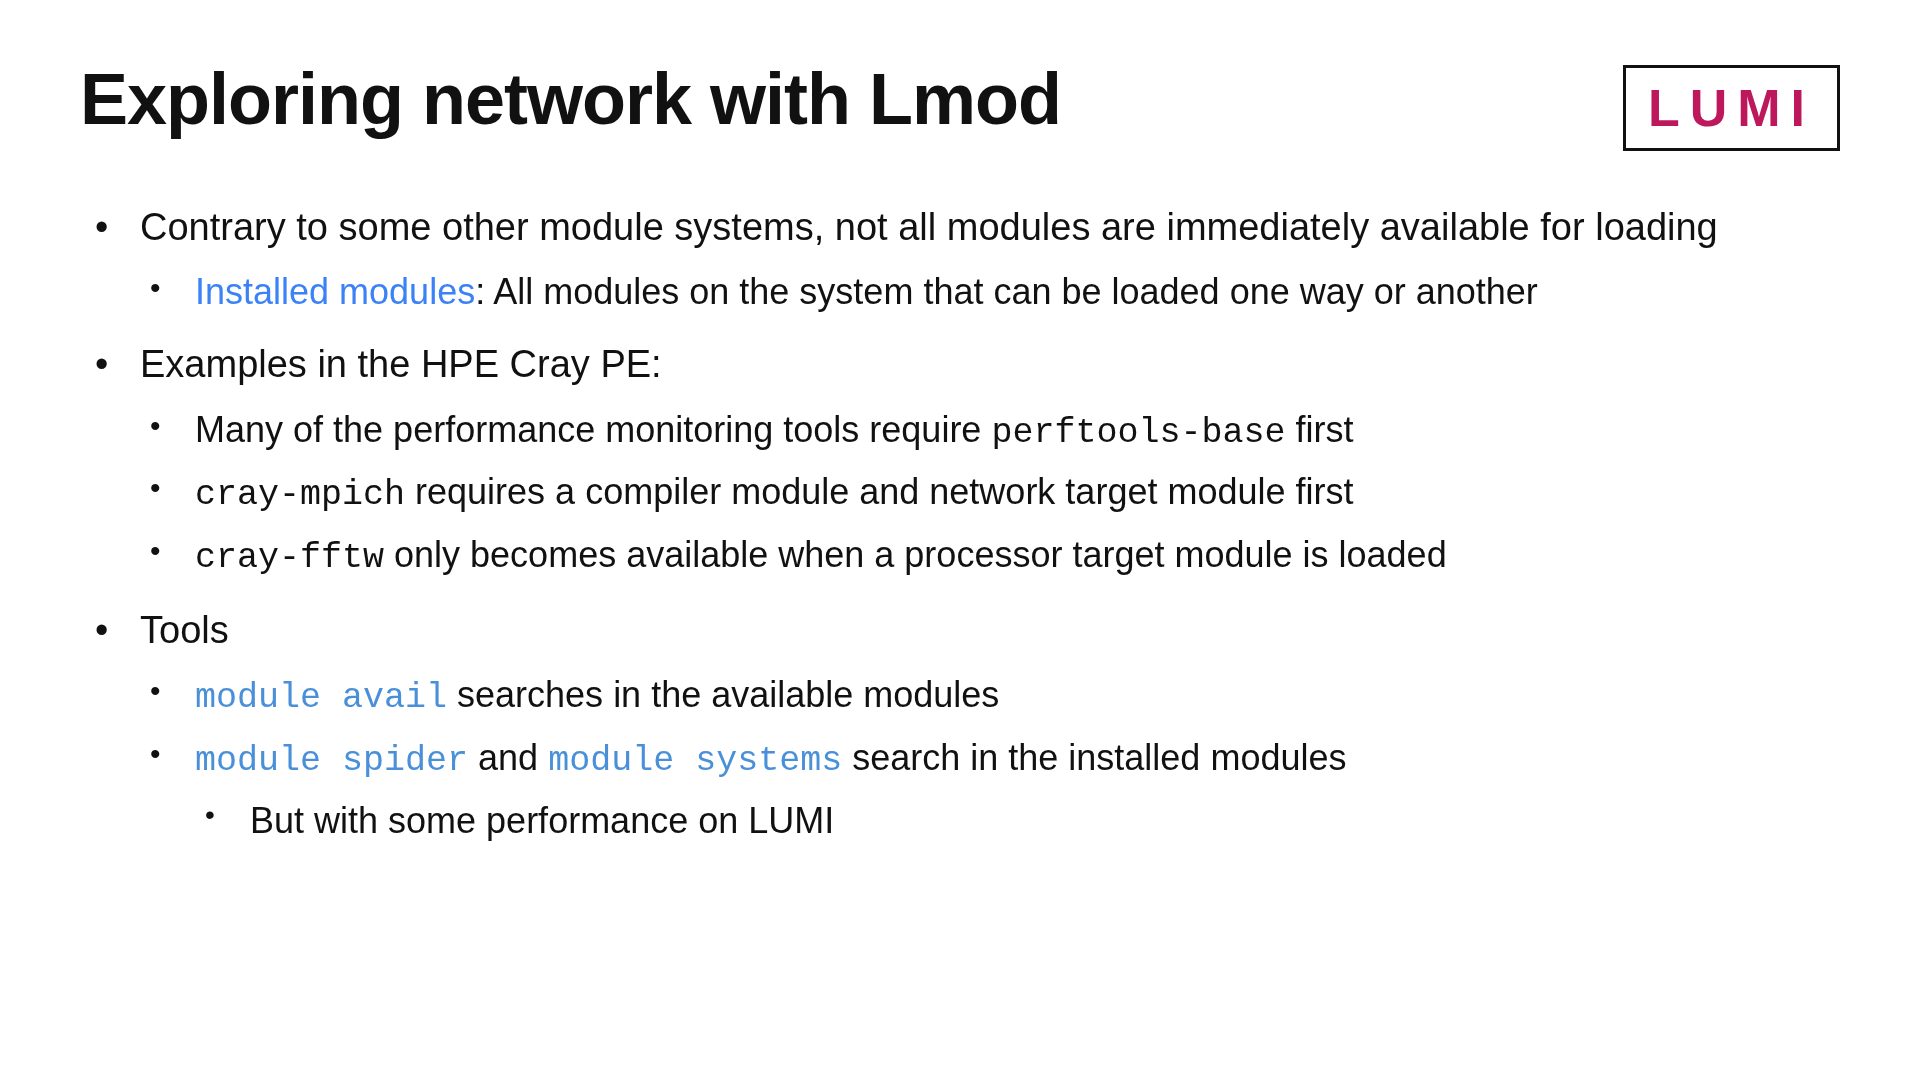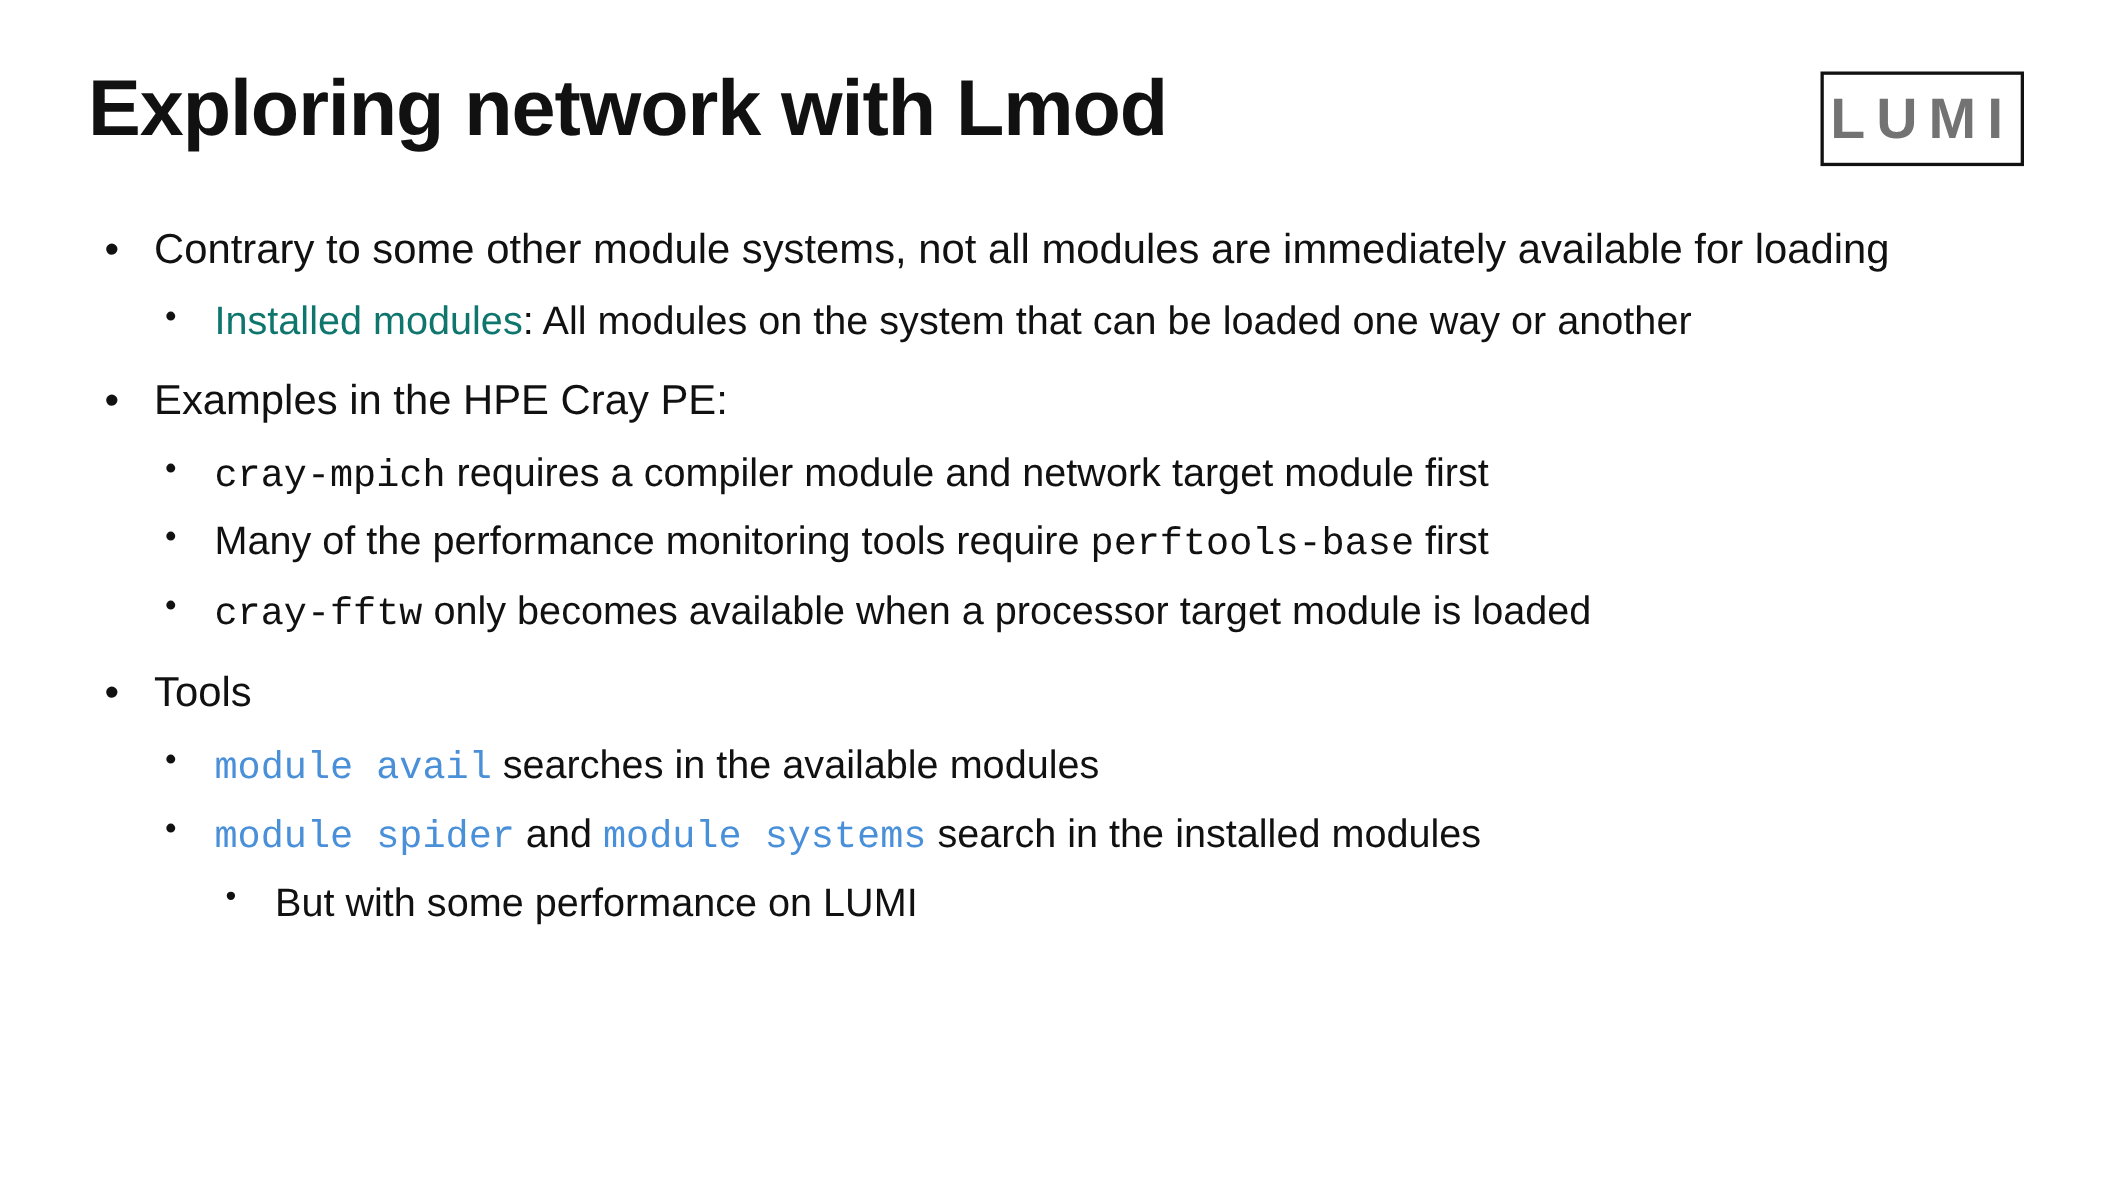--- a/index.html
+++ b/index.html
@@ -34,25 +34,25 @@
     .slide-title {
       font-size: 72px;
       font-weight: 900;
       color: #111111;
       line-height: 1.1;
       letter-spacing: -1px;
     }
 
     .logo {
       border: 3px solid #111111;
-      padding: 10px 6px;
+      padding: 10px 22px;
       font-size: 52px;
       font-weight: 900;
       letter-spacing: 10px;
-      color: #737373;
+      color: #be185d;
       font-family: 'Arial', sans-serif;
       white-space: nowrap;
       margin-top: 5px;
     }
 
     .content {
       padding-left: 10px;
     }
 
     ul.main-list {
@@ -117,21 +117,21 @@
 
     ul.sub-sub-list > li::before {
       content: "•";
       position: absolute;
       left: 10px;
       font-size: 28px;
       color: #111111;
     }
 
     .blue-term {
-      color: #0f766e;
+      color: #3b82f6;
       font-weight: normal;
       text-align: center;
     }
 
     .mono {
       font-family: 'Courier New', Courier, monospace;
       font-size: 35px;
     }
 
     .mono-blue {
@@ -158,24 +158,24 @@
           <li>
             <span class="blue-term">Installed modules</span><span>: All modules on the system that can be loaded one way or another</span>
           </li>
         </ul>
       </li>
 
       <li>
         <span>Examples in the HPE Cray PE:</span>
         <ul class="sub-list">
           <li>
+            <span>Many of the performance monitoring tools require </span><span class="mono">perftools-base</span><span> first</span>
+          </li>
+          <li>
             <span class="mono">cray-mpich</span><span> requires a compiler module and network target module first</span>
-          </li>
-          <li>
-            <span>Many of the performance monitoring tools require </span><span class="mono">perftools-base</span><span> first</span>
           </li>
           <li>
             <span class="mono">cray-fftw</span><span> only becomes available when a processor target module is loaded</span>
           </li>
         </ul>
       </li>
 
       <li>
         <span>Tools</span>
         <ul class="sub-list">

